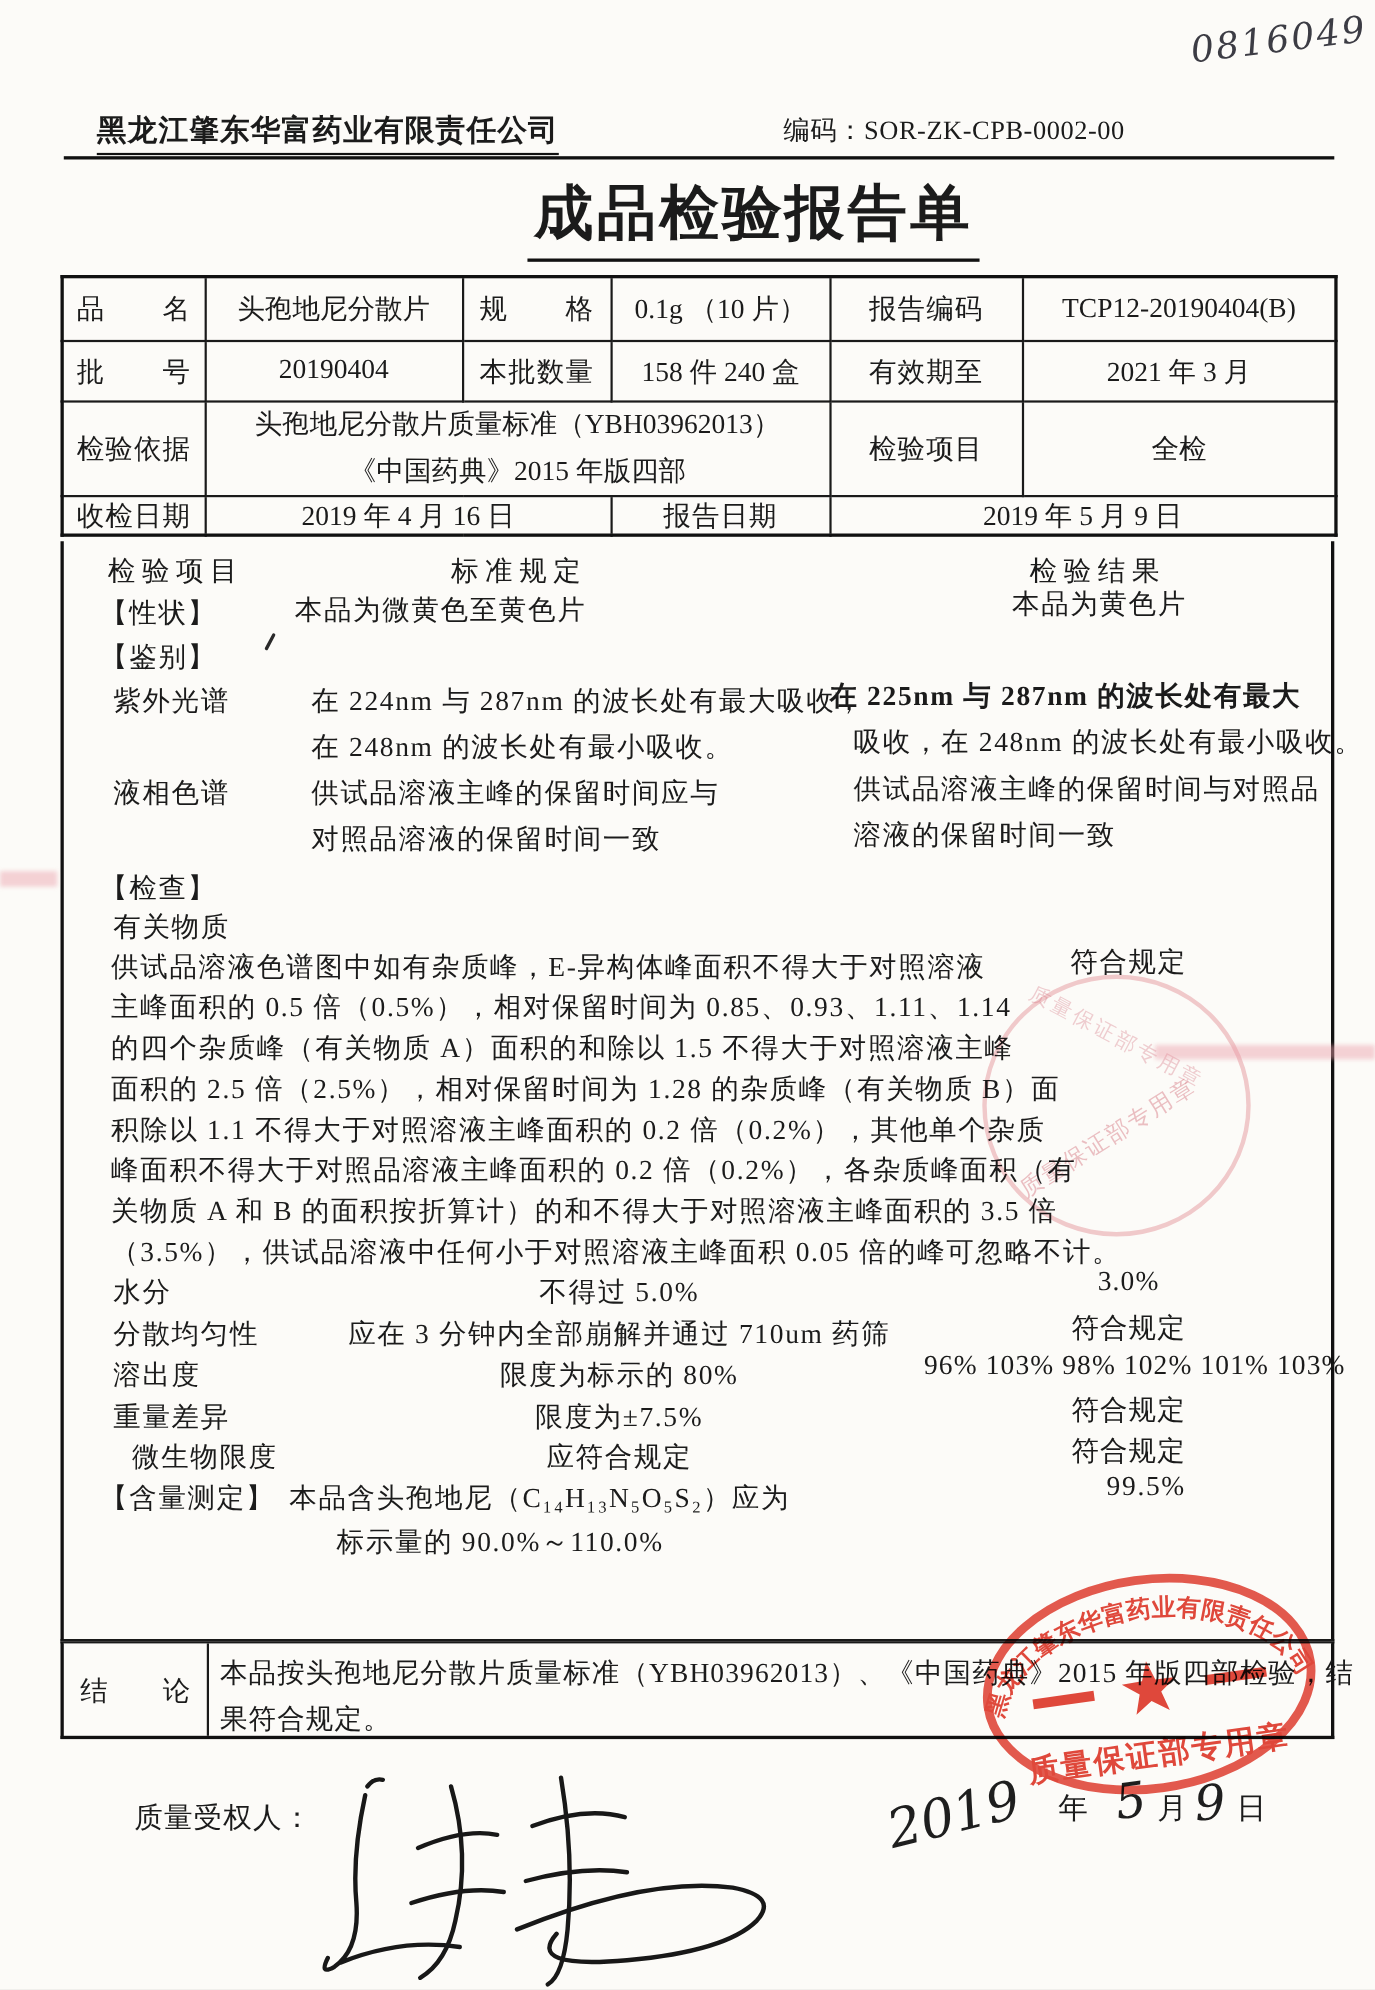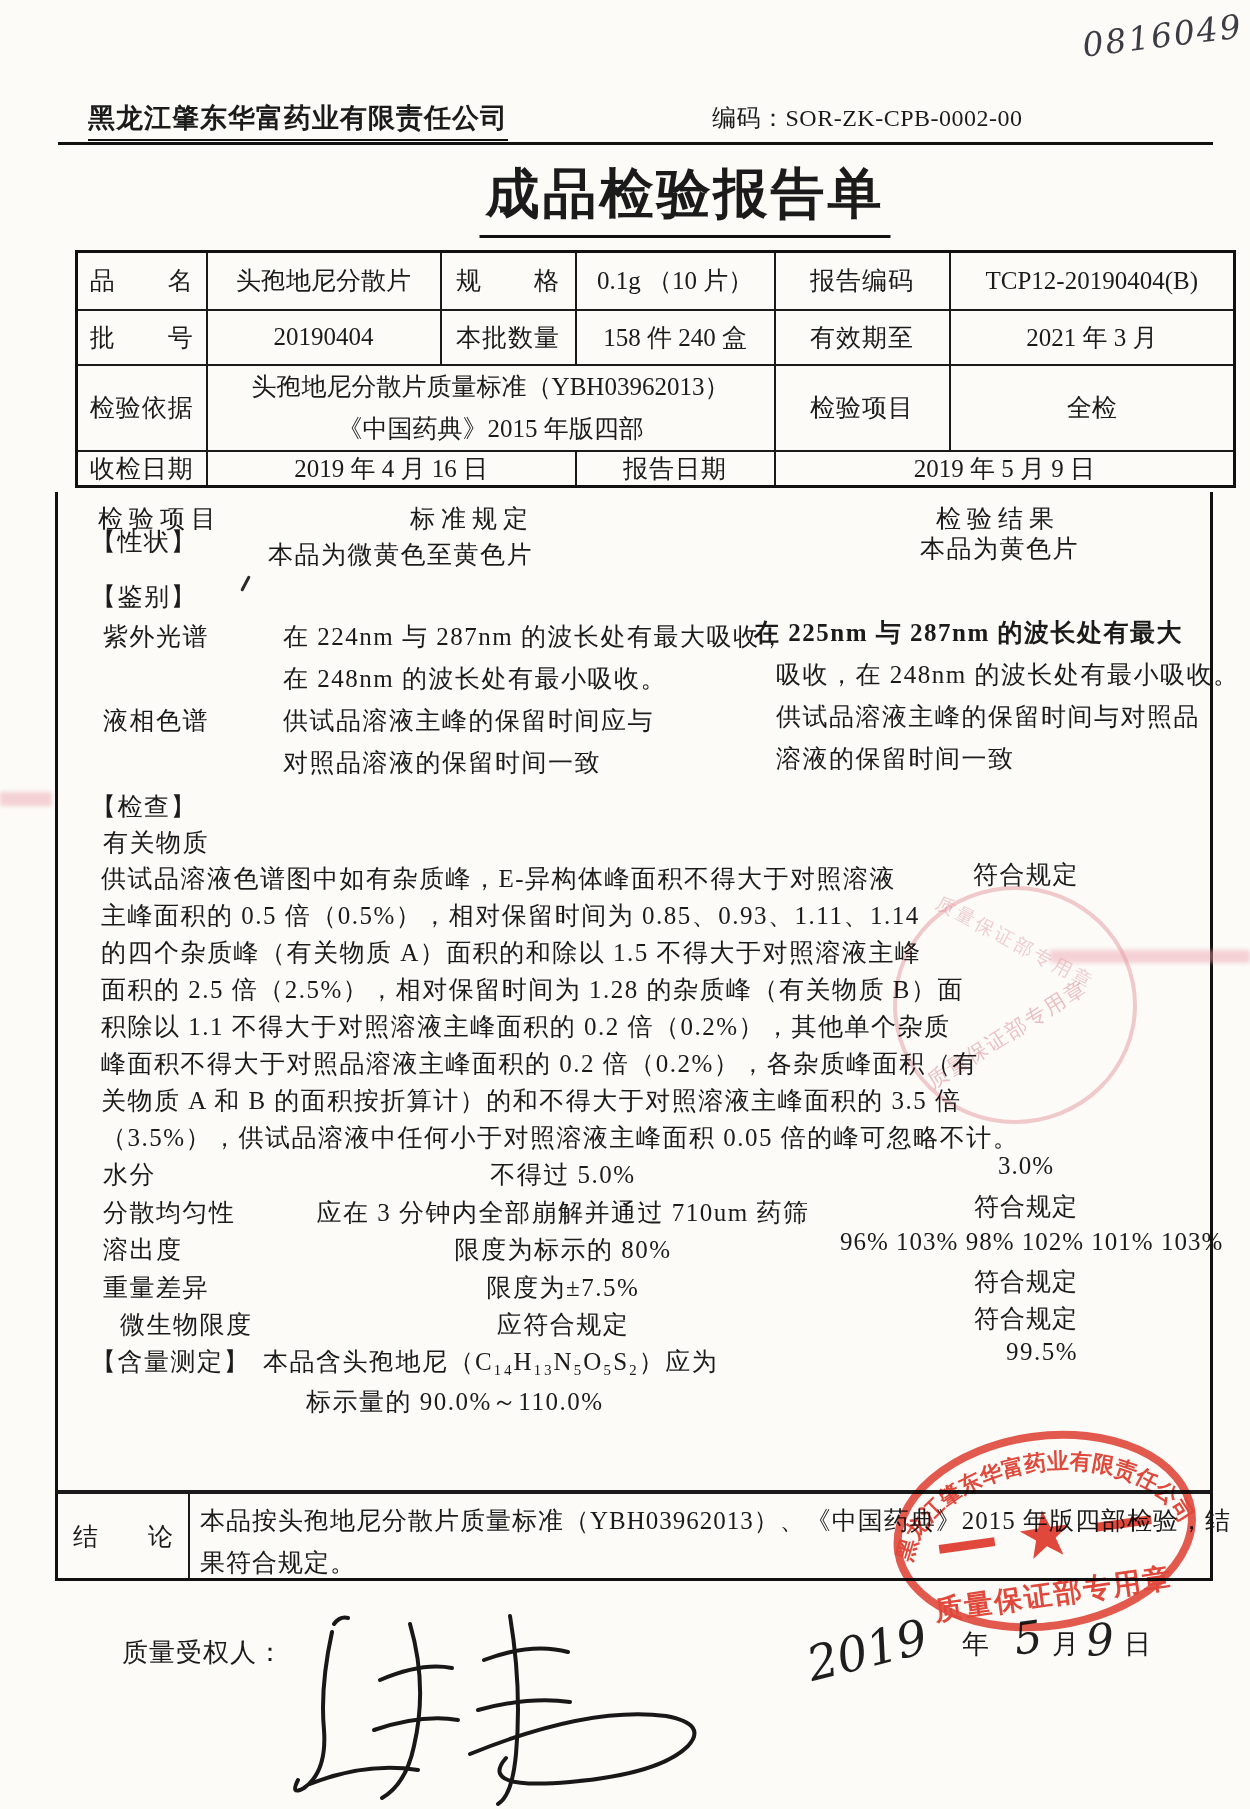--- a/index.html
+++ b/index.html
@@ -10,21 +10,21 @@
     color:#1b1b1b;
   }
   .abs{position:absolute;white-space:nowrap;}
   
   .company{font-size:27px;font-weight:bold;letter-spacing:1px;border-bottom:2px solid #111;padding-bottom:3px;}
   .doccode{font-size:24px;letter-spacing:.5px;}
   .hrule{position:absolute;left:58px;top:142px;width:1155px;height:3px;background:#111;}
   .title{font-size:54px;font-weight:bold;letter-spacing:3px;border-bottom:3px solid #111;padding:0 6px 4px 6px;}
   .serial{font-size:33px;font-style:italic;color:#3c3c44;transform:rotate(-7deg);letter-spacing:2px;font-family:"DejaVu Serif",serif;}
   
-  table.info{position:absolute;left:55px;top:250px;width:1158px;border-collapse:collapse;table-layout:fixed;margin-left:20px;}
+  table.info{position:absolute;left:55px;top:250px;width:1158px;border-collapse:collapse;table-layout:fixed;}
   table.info td{border:2px solid #1a1a1a;text-align:center;vertical-align:middle;font-size:25px;padding:0;}
   table.info{border:3px solid #111;}
   .lab{letter-spacing:1px;}
   .twoline{line-height:42px;}
   
   .bodybox{position:absolute;left:55px;top:492px;width:1158px;height:1000px;
     border-left:3px solid #111;border-right:3px solid #111;border-bottom:2px solid #1a1a1a;box-sizing:border-box;}
   .bl{position:absolute;white-space:nowrap;font-size:25px;letter-spacing:1.5px;}
   .hd{font-size:25px;letter-spacing:6px;}
   .cstd{position:absolute;left:225px;width:560px;text-align:center;white-space:nowrap;font-size:25px;letter-spacing:1.5px;}
@@ -104,21 +104,21 @@
     </tr>
   </tbody>
     </table>
 
   <div class="bodybox">
 
     <div class="bl hd" style="left:40px;top:10px;">检验项目</div>
     <div class="bl hd" style="left:352px;top:10px;">标准规定</div>
     <div class="bl hd" style="left:878px;top:10px;">检验结果</div>
 
-    <div class="bl" style="left:33px;top:33px;text-align:center;">【性状】</div>
+    <div class="bl" style="left:33px;top:48px;text-align:center;">【性状】</div>
     <div class="bl" style="left:210px;top:46px;">本品为微黄色至黄色片</div>
     <div class="bl" style="left:862px;top:40px;">本品为黄色片</div>
 
     <div class="bl" style="left:33px;top:88px;">【鉴别】</div>
 
     <div class="bl" style="left:45px;top:128px;">紫外光谱</div>
     <div class="bl" style="left:225px;top:128px;">在 224nm 与 287nm 的波长处有最大吸收，</div>
     <div class="bl" style="left:225px;top:170px;">在 248nm 的波长处有最小吸收。</div>
     <div class="bl" style="left:696px;top:124px;font-weight:bold;">在 225nm 与 287nm 的波长处有最大</div>
     <div class="bl" style="left:718px;top:166px;">吸收，在 248nm 的波长处有最小吸收。</div>

